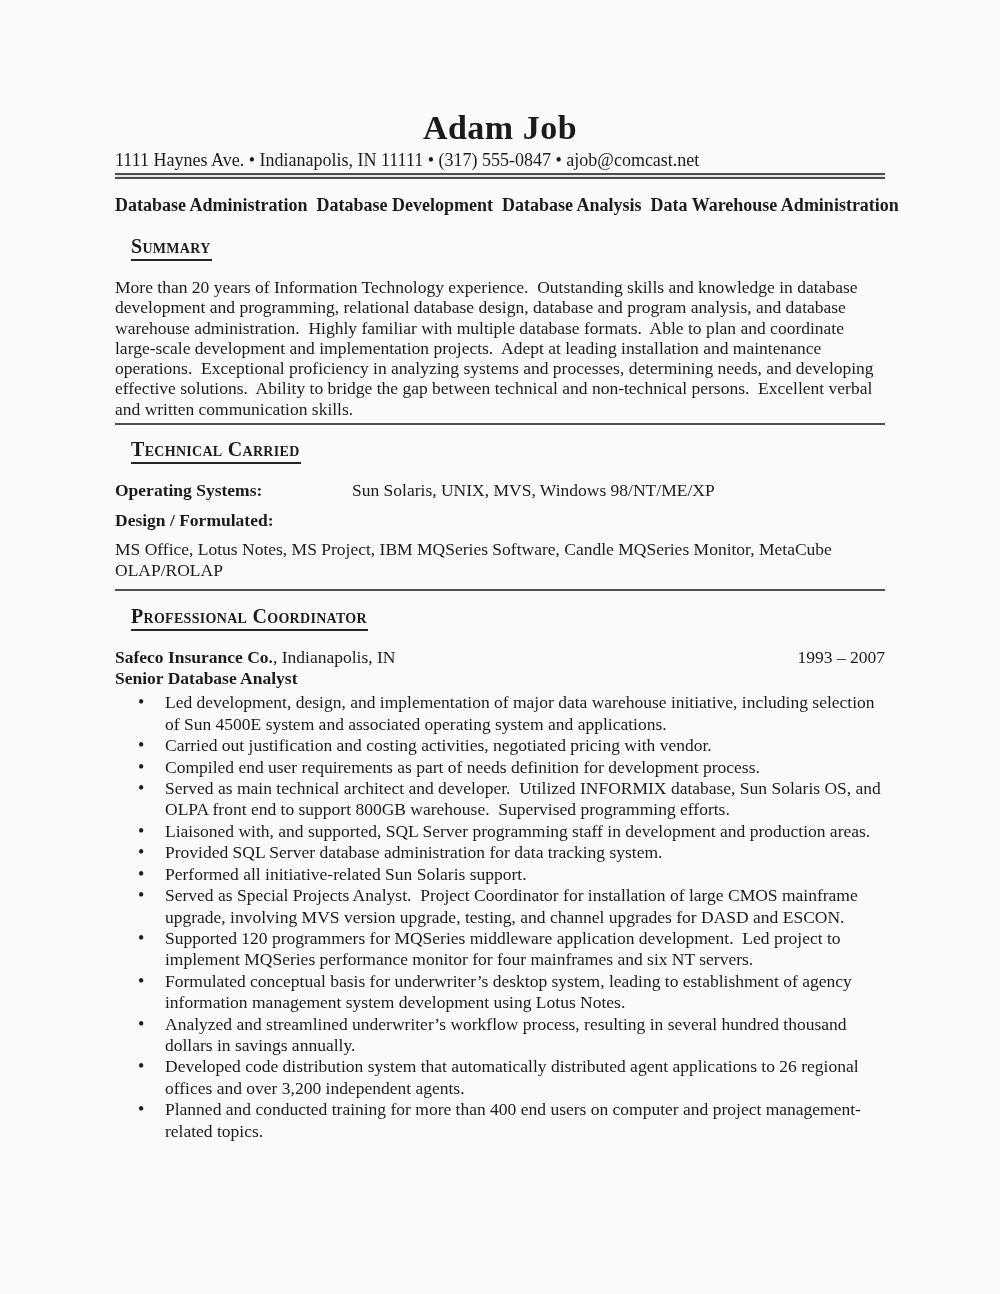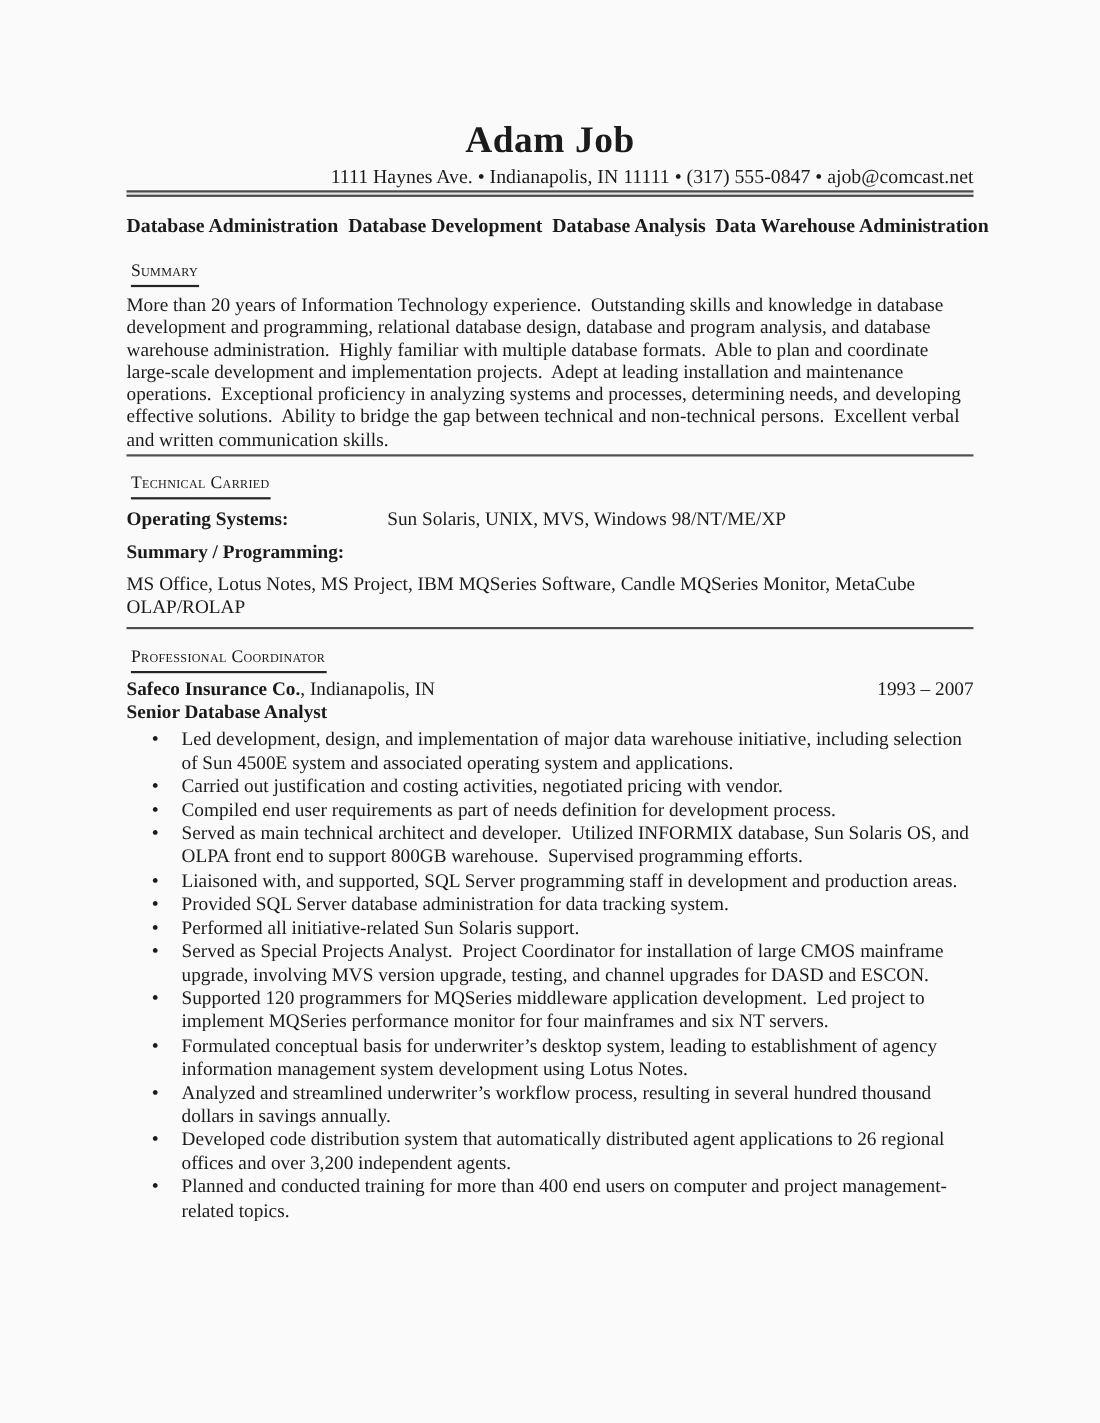--- a/index.html
+++ b/index.html
@@ -18,37 +18,37 @@
     overflow: hidden;
   }
   .prewrap { white-space: pre-wrap; }
 
   
   .name {
     margin: 0; text-align: center;
     font-size: 34px; line-height: 40px; font-weight: bold;
     letter-spacing: 0.5px;
   }
-  .contact { text-align: right; font-size: 18px; line-height: 22px; margin-top: 1px; }
+  .contact { text-align: left; font-size: 18px; line-height: 22px; margin-top: 1px; }
   .thick-rule {
     margin-top: 2px; height: 2px;
     background: #e7e7e7;
     border-top: 2px solid #4b4b4b;
     border-bottom: 2px solid #4b4b4b;
   }
   .headline {
     margin-top: 14px; text-align: center;
     font-weight: bold; font-size: 18px; line-height: 24px;
     white-space: pre;
   }
 
   
   h2 {
-    display: table; margin: 4px; padding: 0 1px 1px 0;
-    font-size: 16px; line-height: 23px; font-weight: normal;
+    display: table; margin: 16px; padding: 0 1px 1px 0;
+    font-size: 20px; line-height: 23px; font-weight: bold;
     font-variant: small-caps; letter-spacing: 0.3px;
     border-bottom: 2px solid #252525;
   }
   .summary h2 { margin-top: 18px; }
   .summary p { margin: 6px 0 0 0; }
 
   .rule { height: 2px; background: #4f4f4f; }
   .rule-1 { margin-top: 4px; }
   .rule-2 { margin-top: 8px; }
 
@@ -93,21 +93,21 @@
   <section class="skills">
     <h2>Technical Carried</h2>
     <div class="skills-rows">
 
         <div class="skill-row">
           <div class="skill-label">Operating Systems:</div>
           <div class="skill-value">Sun Solaris, UNIX, MVS, Windows 98/NT/ME/XP</div>
         </div>
 
         <div class="skill-row">
-          <div class="skill-label">Summary / Programming:</div>
+          <div class="skill-label">Design / Formulated:</div>
         </div>
 
         <div class="skill-row">
           <div class="skill-value">MS Office, Lotus Notes, MS Project, IBM MQSeries Software, Candle MQSeries Monitor, MetaCube OLAP/ROLAP</div>
         </div>
       </div>
   </section>
 
   <div class="rule rule-2"></div>
 

